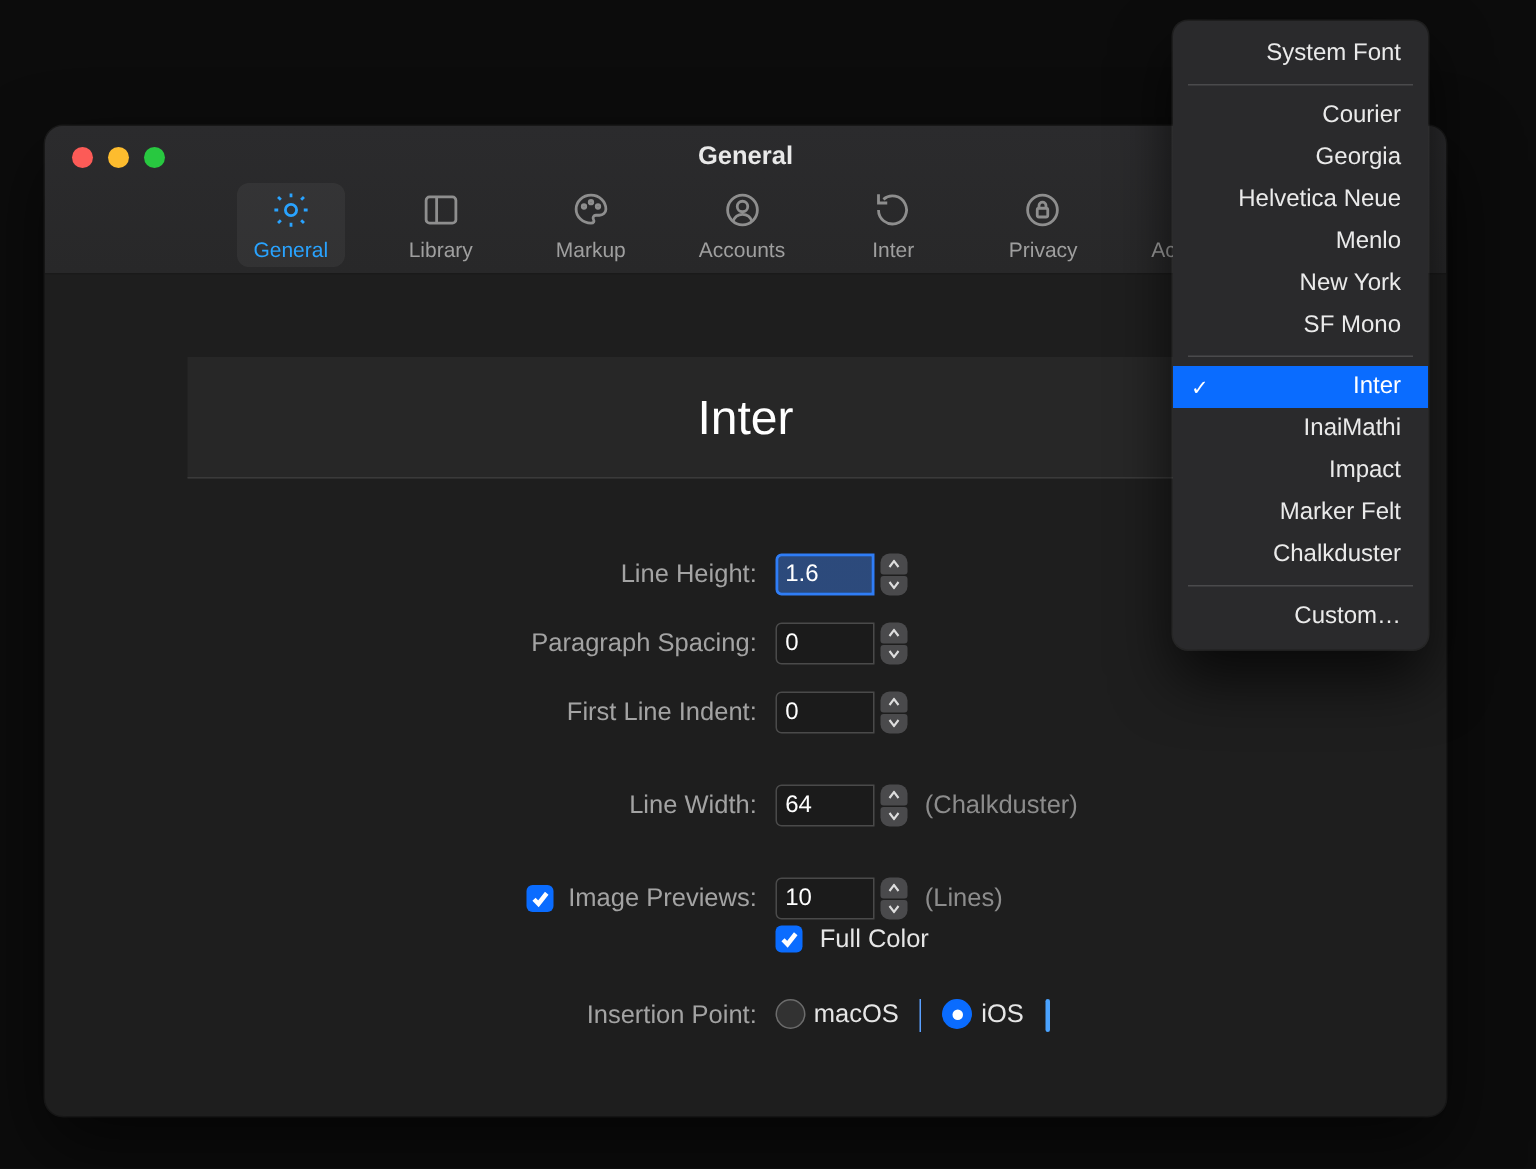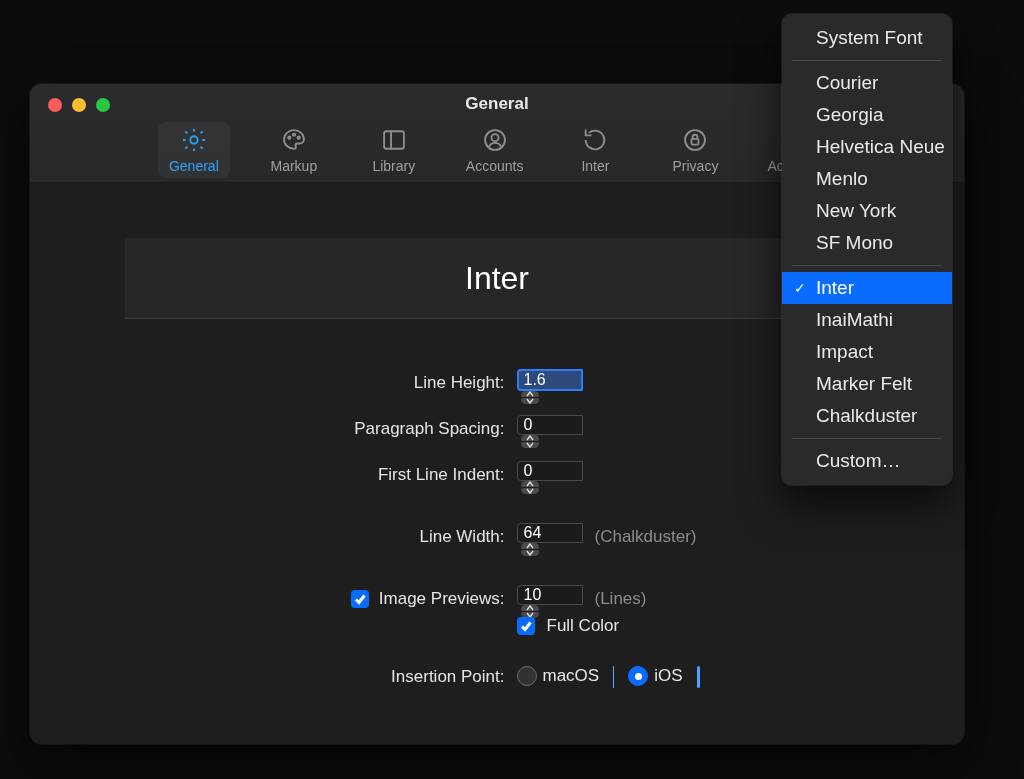--- a/index.html
+++ b/index.html
@@ -106,36 +106,35 @@
   .row {
     display: flex;
     align-items: center;
     margin-bottom: 18px;
   }
   .row.tight { margin-bottom: 3px; }
   .label-col {
     width: 380px;
     text-align: right;
     padding-right: 12px;
-    color: #e5e5e5;
+    color: #a3a3a3;
     display: flex;
     justify-content: flex-end;
     align-items: center;
     gap: 10px;
   }
   .val-col {
     display: flex;
     align-items: center;
     gap: 12px;
   }
   .numfield {
     display: flex;
     align-items: stretch;
     height: 28px;
-    flex-direction: column;
   }
   .numfield input {
     width: 52px;
     background: #1b1b1b;
     border: 1px solid #4a4a4a;
     color: #fff;
     font-size: 16px;
     padding: 0 6px;
     border-radius: 4px 0 0 4px;
     outline: none;
@@ -198,23 +197,24 @@
     top: 14px;
     width: 170px;
     background: #2a2a2c;
     border-radius: 10px;
     padding: 8px 0;
     box-shadow: 0 0 0 1px rgba(255,255,255,0.08), 0 20px 40px rgba(0,0,0,0.7);
   }
   .menu-item {
     padding: 5px 18px 5px 34px;
     color: #eaeaea;
-    font-size: 19px;
+    font-size: 16px;
     position: relative;
     white-space: nowrap;
+    text-align: right;
   }
   .menu-item.selected {
     background: #0a6cff;
     color: #fff;
   }
   .menu-item.selected::before {
     content: "✓";
     position: absolute;
     left: 12px;
     top: 50%;
@@ -242,33 +242,33 @@
     <div class="toolbar">
       <div class="tool selected">
         <svg viewBox="0 0 24 24" stroke-width="1.6">
             <circle cx="12" cy="12" r="3.2"></circle>
             <path d="M12 2.5v2.2M12 19.3v2.2M4.6 4.6l1.6 1.6M17.8 17.8l1.6 1.6M2.5 12h2.2M19.3 12h2.2M4.6 19.4l1.6-1.6M17.8 6.2l1.6-1.6"></path>
           </svg>
         <span class="tool-label">General</span>
       </div>
       <div class="tool">
         <svg viewBox="0 0 24 24" stroke-width="1.6">
+            <rect x="3.5" y="4.5" width="17" height="15" rx="2"></rect>
+            <line x1="9.5" y1="4.5" x2="9.5" y2="19.5"></line>
+          </svg>
+        <span class="tool-label">Library</span>
+      </div>
+      <div class="tool">
+        <svg viewBox="0 0 24 24" stroke-width="1.6">
             <path d="M12 3.5c-4.7 0-8.5 3.6-8.5 8s3.8 8 8.5 8c1.6 0 2-1.1 1.4-2.1-.6-1 .1-2.4 1.4-2.4h2c2 0 3.7-1.5 3.7-3.5 0-4.4-3.8-8-8.5-8z"></path>
             <circle cx="8" cy="10" r="1"></circle>
             <circle cx="12" cy="7.5" r="1"></circle>
             <circle cx="16" cy="10" r="1"></circle>
           </svg>
         <span class="tool-label">Markup</span>
-      </div>
-      <div class="tool">
-        <svg viewBox="0 0 24 24" stroke-width="1.6">
-            <rect x="3.5" y="4.5" width="17" height="15" rx="2"></rect>
-            <line x1="9.5" y1="4.5" x2="9.5" y2="19.5"></line>
-          </svg>
-        <span class="tool-label">Library</span>
       </div>
       <div class="tool">
         <svg viewBox="0 0 24 24" stroke-width="1.6">
             <circle cx="12" cy="12" r="8.5"></circle>
             <circle cx="12" cy="10" r="3"></circle>
             <path d="M6.5 18.5c1-2.6 3.2-4 5.5-4s4.5 1.4 5.5 4"></path>
           </svg>
         <span class="tool-label">Accounts</span>
       </div>
       <div class="tool">

